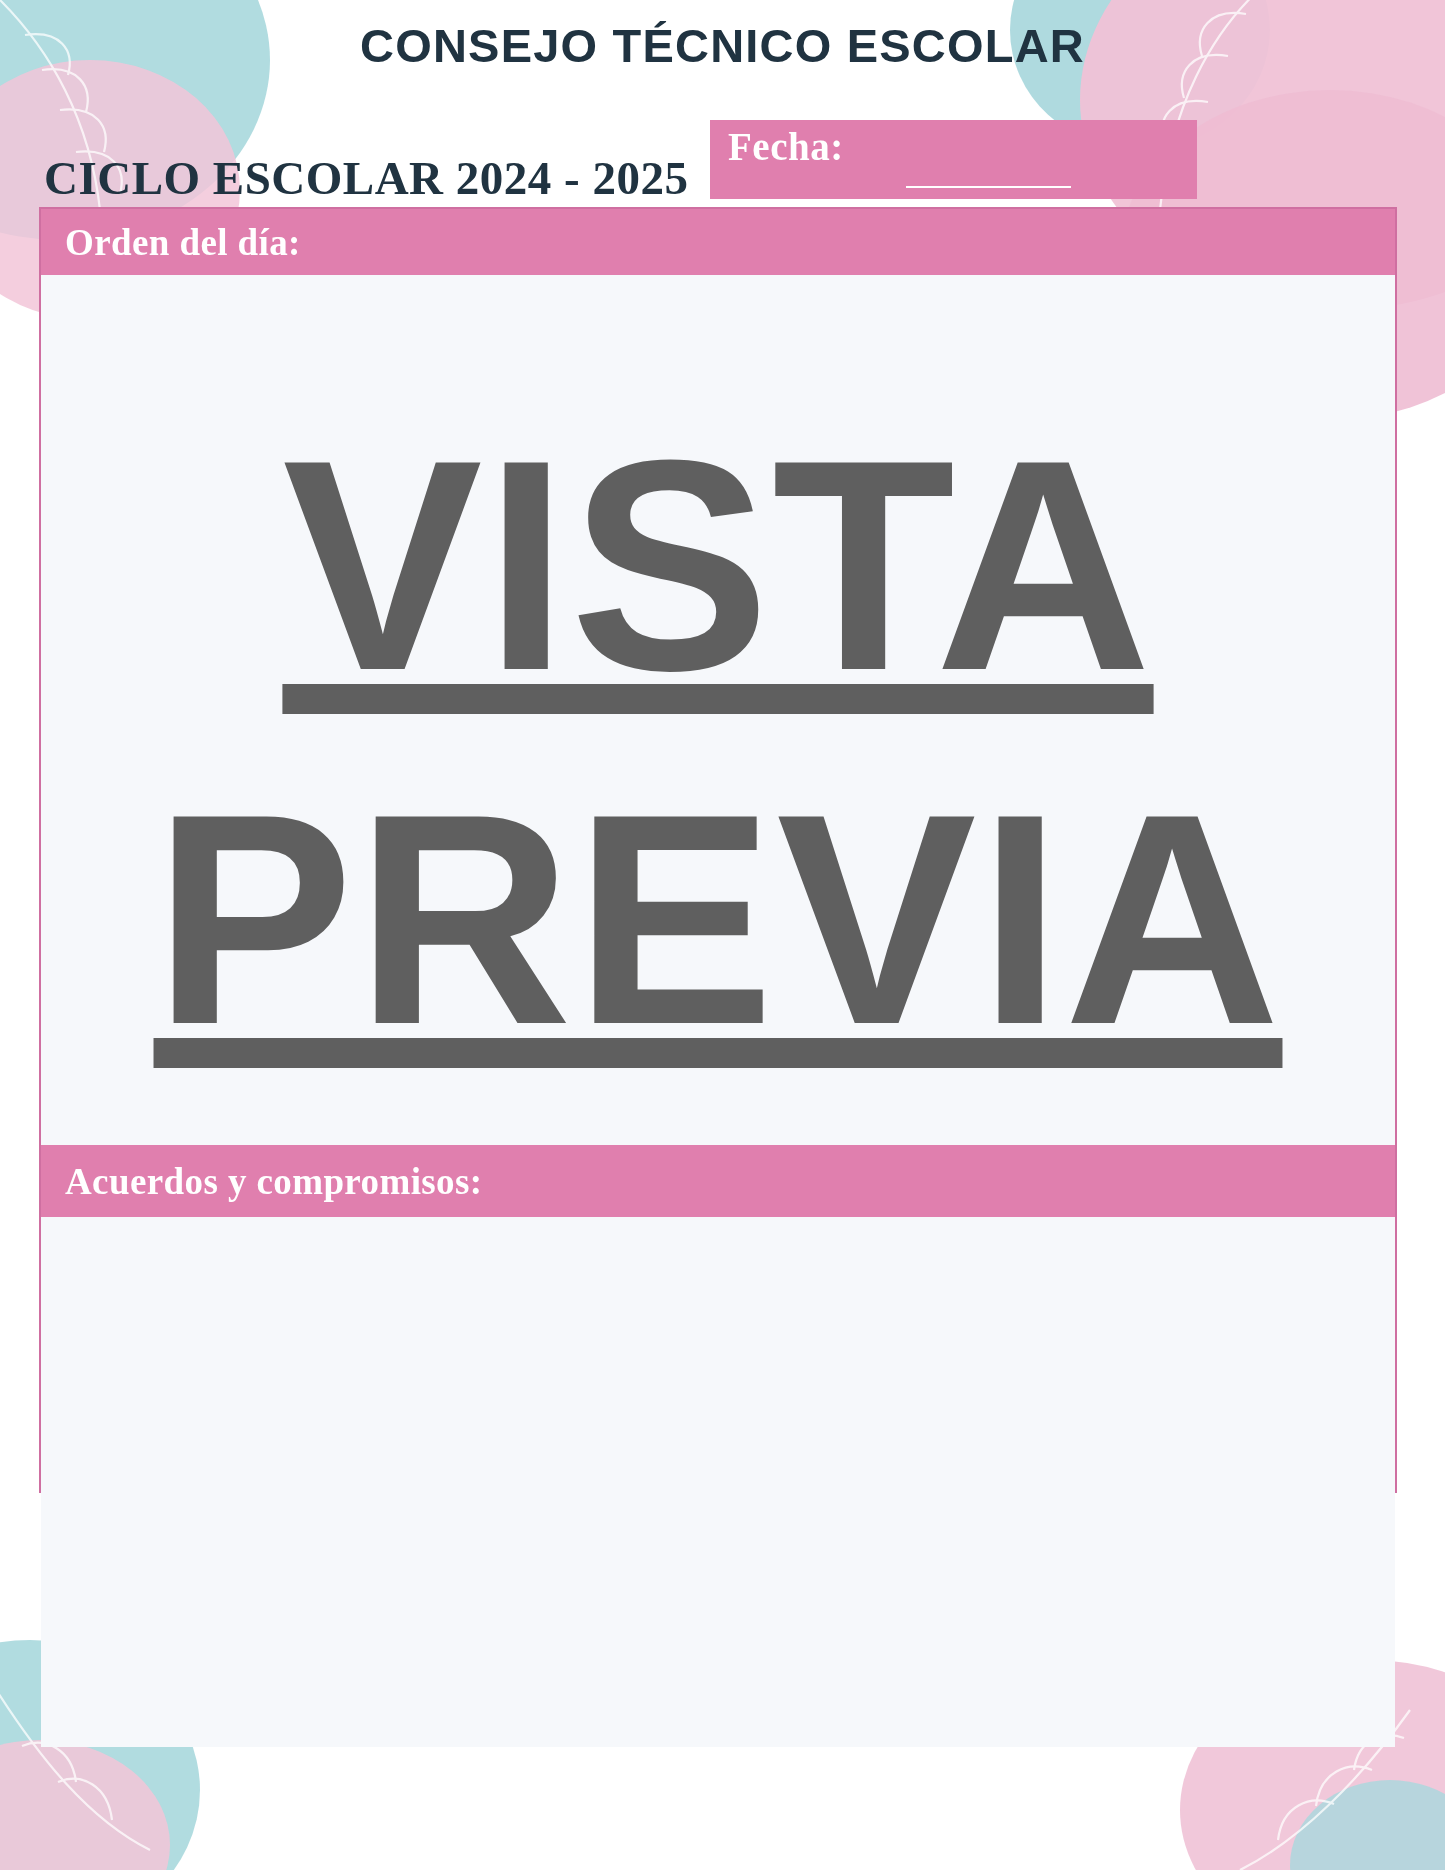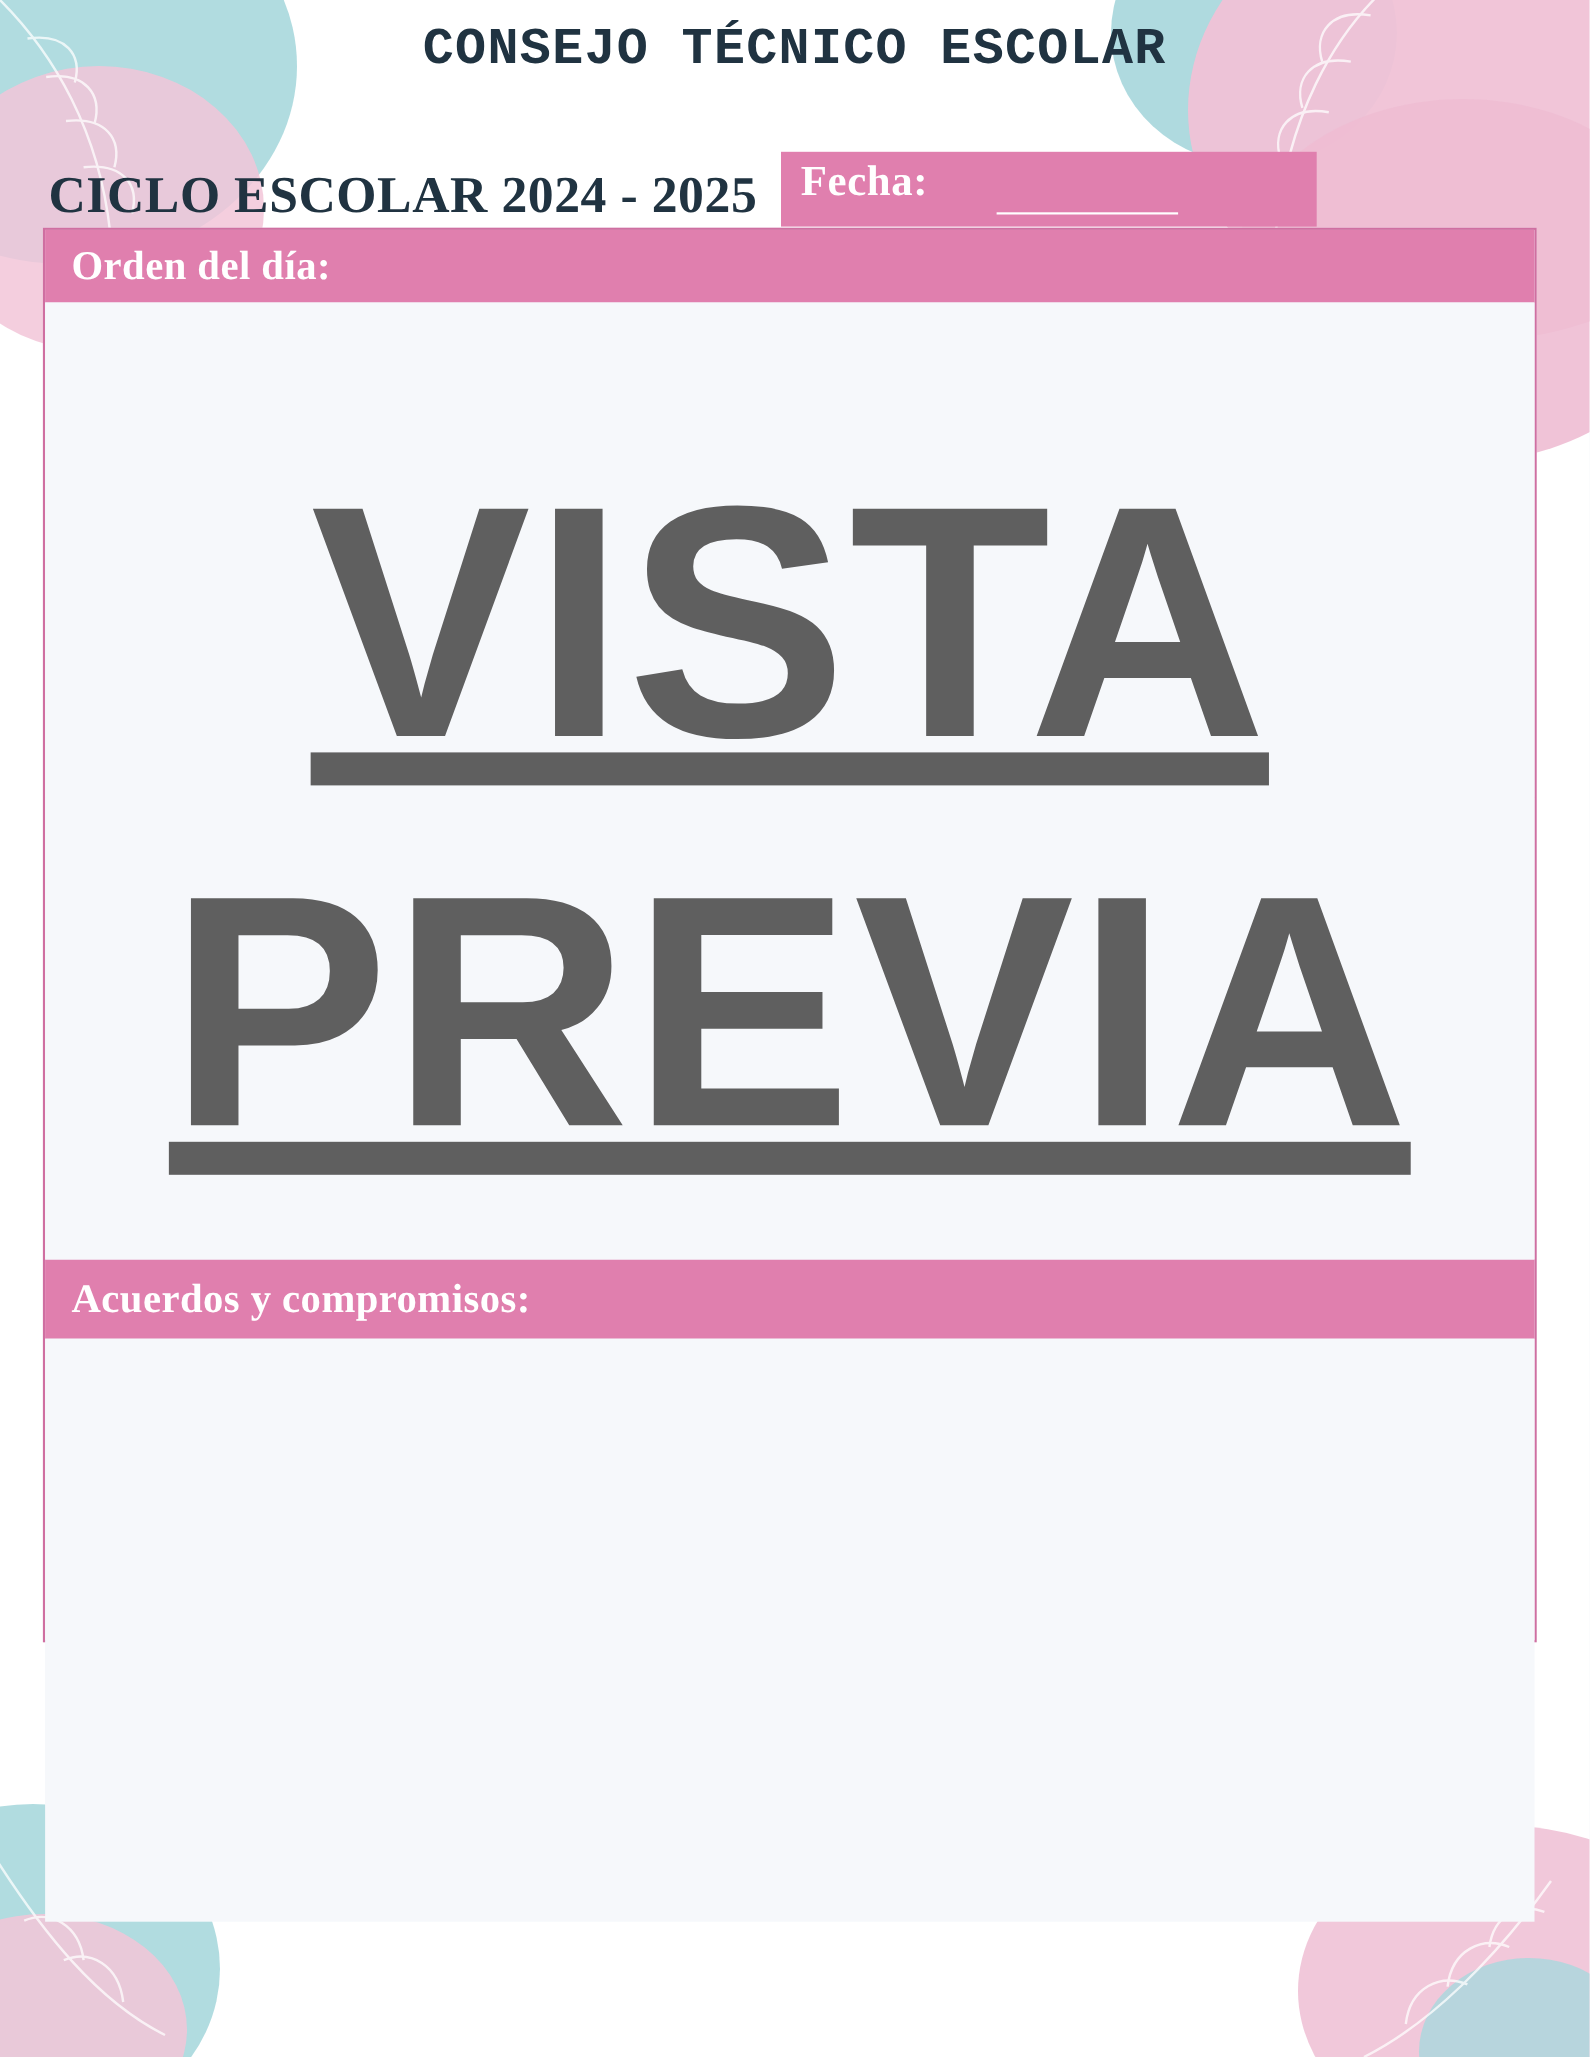--- a/index.html
+++ b/index.html
@@ -91,21 +91,21 @@
   }
 
   
   .header {
     position: absolute;
     z-index: 3;
     left: 0; right: 0; top: 18px;
     text-align: center;
   }
   .title-line {
-    font-family: Liberation Mono, monospace;
+    font-family: Liberation Sans, sans-serif;
     font-weight: bold;
     color: #203341;
     font-size: 47px;
     letter-spacing: 1.2px;
     line-height: 1.18;
     white-space: nowrap;
   }
 
   .cycle-row {
     position: absolute;
@@ -122,23 +122,23 @@
     font-weight: bold;
     color: #203341;
     font-size: 47px;
     letter-spacing: .5px;
     line-height: 60px;
     white-space: nowrap;
   }
   .fecha-band {
     position: absolute;
     left: 710px;
-    top: 138px;
+    top: 120px;
     width: 487px;
-    height: 68px;
+    height: 79px;
     background: #e07fae;
     z-index: 2;
     text-align: right;
   }
   .fecha-label {
     position: absolute;
     left: 18px;
     top: 4px;
     color: #ffffff;
     font-family: "Liberation Serif", serif;

